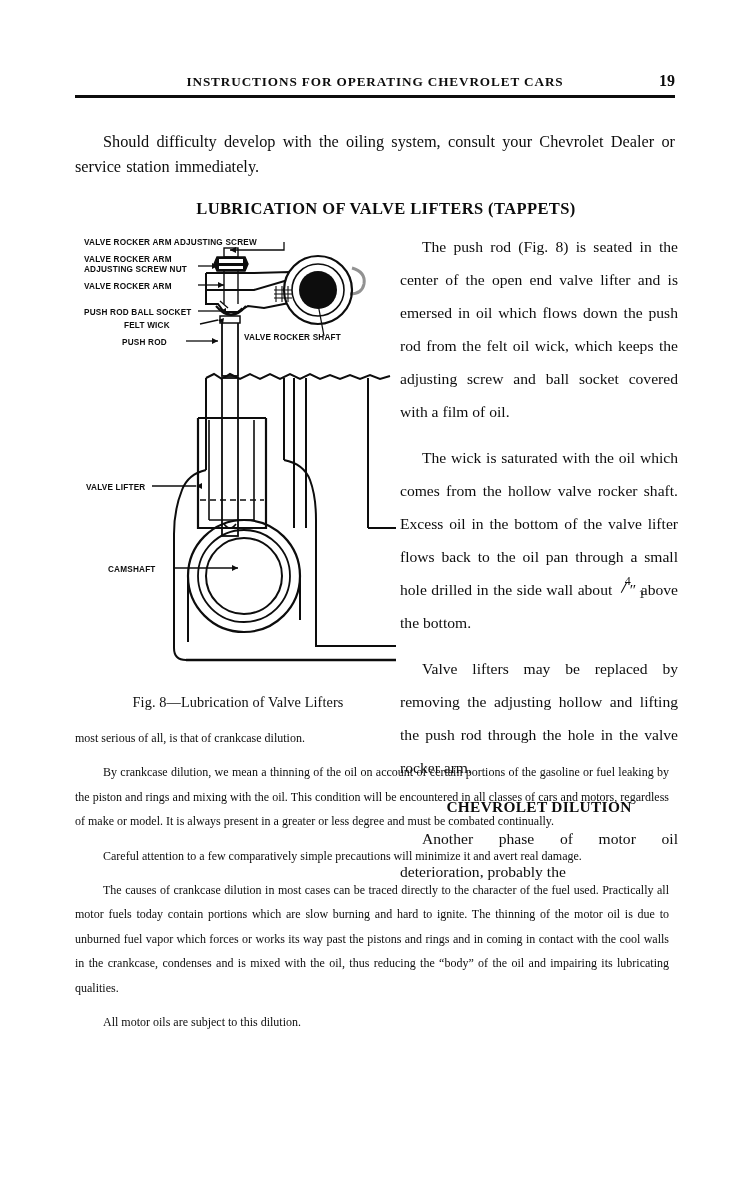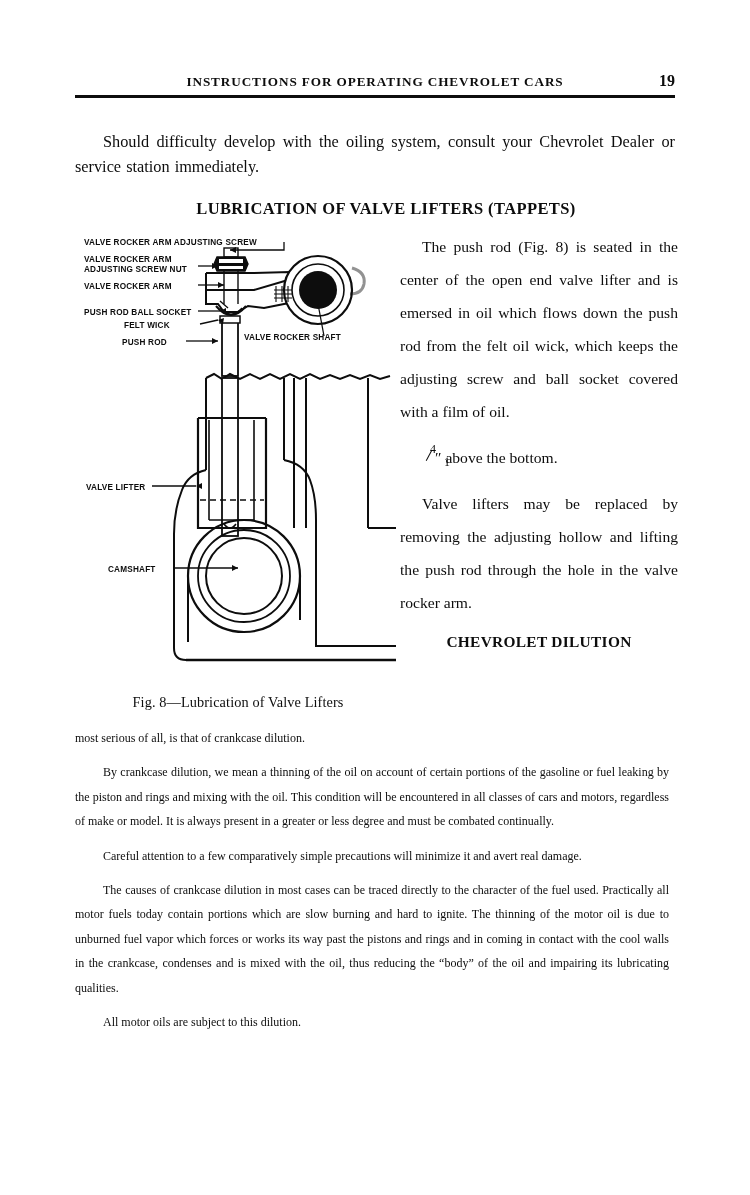--- a/index.html
+++ b/index.html
@@ -262,23 +262,24 @@
       <text class="lbl" x="166" y="112">VALVE ROCKER SHAFT</text>
       <text class="lbl" x="8" y="262">VALVE LIFTER</text>
       <text class="lbl" x="30" y="344">CAMSHAFT</text>
     </svg>
   </div>
 
   <div class="figure-caption">Fig. 8—Lubrication of Valve Lifters</div>
 
   <div class="right-col">
     <p>The push rod (Fig. 8) is seated in the center of the open end valve lifter and is emersed in oil which flows down the push rod from the felt oil wick, which keeps the adjusting screw and ball socket covered with a film of oil.</p>
-    <p><span class="frac"><span class="num">1</span><span class="bar"></span><span class="den">4</span></span><span>″ above the bottom.</span></p>
+    <p><span>The wick is saturated with the oil which comes from the hollow valve rocker shaft. Excess oil in the bottom of the valve lifter flows back to the oil pan through a small hole drilled in the side wall about </span><span class="frac"><span class="num">1</span><span class="bar"></span><span class="den">4</span></span><span>″ above the bottom.</span></p>
     <p>Valve lifters may be replaced by removing the adjusting hollow and lifting the push rod through the hole in the valve rocker arm.</p>
     <h3 class="sub-heading">CHEVROLET DILUTION</h3>
+    <p>Another phase of motor oil deterioration, probably the</p>
   </div>
 
   <div class="body-block">
     <p class="no-indent">most serious of all, is that of crankcase dilution.</p>
     <p>By crankcase dilution, we mean a thinning of the oil on account of certain portions of the gasoline or fuel leaking by the piston and rings and mixing with the oil.   This condition will be encountered in all classes of cars and motors, regardless of make or model.   It is always present in a greater or less degree and must be combated continually.</p>
     <p>Careful attention to a few comparatively simple precautions will minimize it and avert real damage.</p>
     <p>The causes of crankcase dilution in most cases can be traced directly to the character of the fuel used.   Practically all motor fuels today contain portions which are slow burning and hard to ignite.   The thinning of the motor oil is due to unburned fuel vapor which forces or works its way past the pistons and rings and in coming in contact with the cool walls in the crankcase, condenses and is mixed with the oil, thus reducing the “body” of the oil and impairing its lubricating qualities.</p>
     <p>All motor oils are subject to this dilution.</p>
   </div>
 

